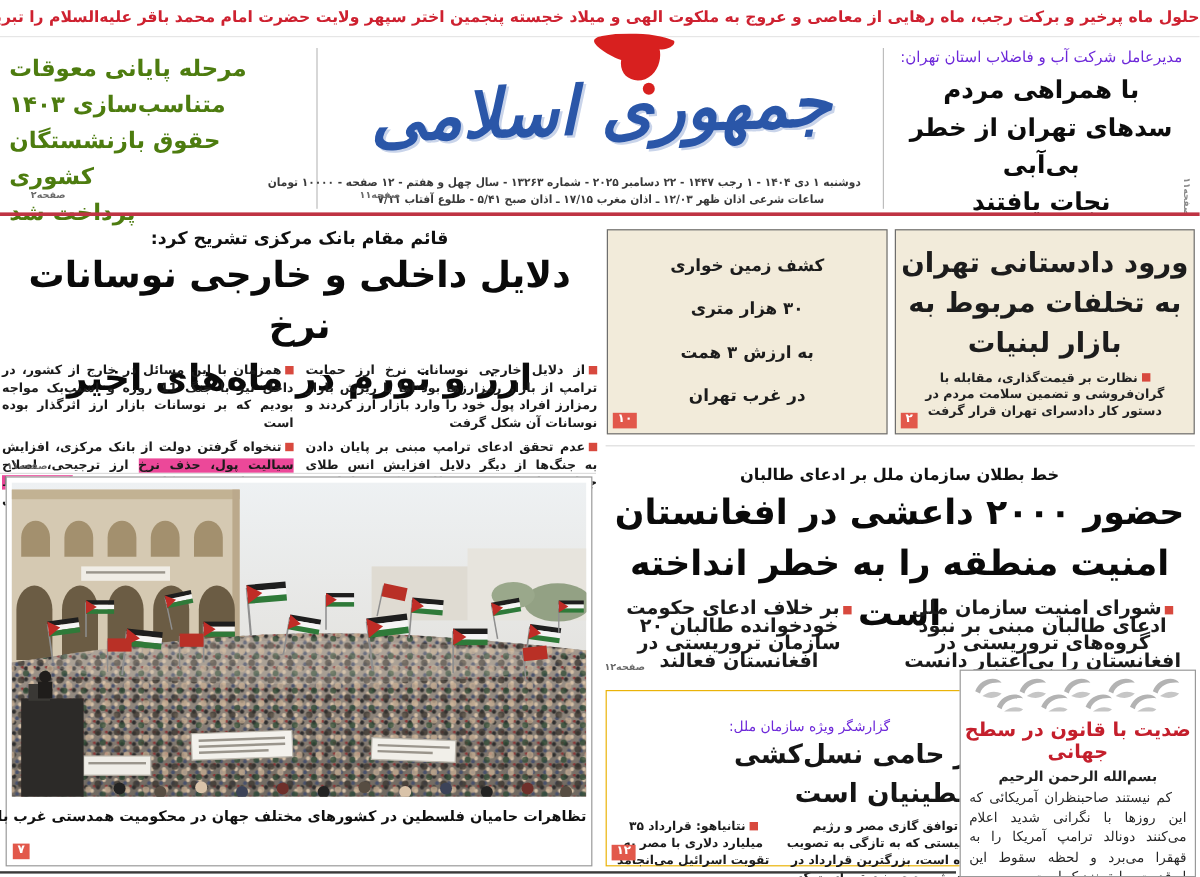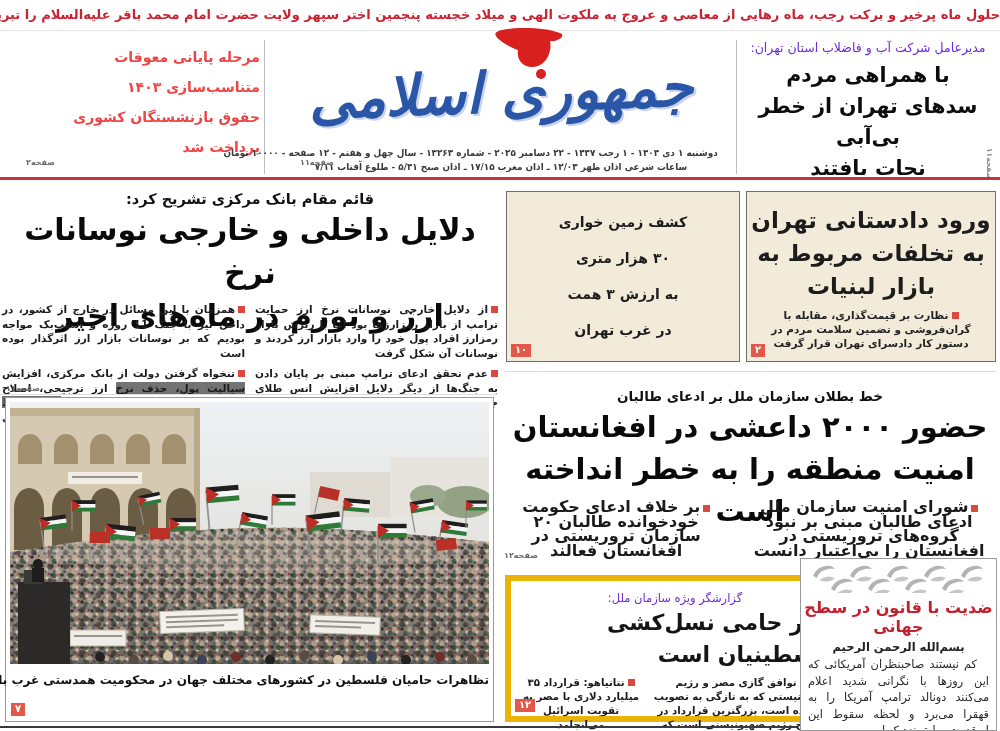--- a/index.html
+++ b/index.html
@@ -3,22 +3,22 @@
 <meta charset="utf-8">
 <style>
   html,body{margin:0;padding:0;background:#fff;}
   .page{position:relative;width:1000px;height:731px;background:#ffffff;overflow:hidden;
         direction:rtl;font-family:"DejaVu Sans",sans-serif;color:#111;}
   
   .banner{position:absolute;top:0;left:0;right:0;height:30px;line-height:30px;text-align:center;
           color:#ce2130;font-weight:bold;font-size:13px;white-space:nowrap;border-bottom:1px solid #e6e6e6;}
   
   .vrule{position:absolute;top:40px;height:134px;width:1px;background:#bdbdbd;}
-  .pension{position:absolute;left:8px;top:42px;width:252px;text-align:right;
-           font-weight:bold;font-size:14px;line-height:30px;color:#ef4444;}
+  .pension{position:absolute;left:8px;top:42px;width:252px;text-align:left;
+           font-weight:bold;font-size:19px;line-height:30px;color:#4d7c0f;}
   .pageref{position:absolute;font-size:8px;font-weight:bold;color:#6a6a6a;}
   .masthead-wrap{position:absolute;left:268px;top:34px;width:466px;height:112px;}
   .drop{position:absolute;left:224px;top:-6px;width:74px;height:54px;}
   .calligraphy{position:absolute;left:0;top:8px;width:466px;height:100px;display:flex;align-items:center;
                justify-content:center;font-size:56px;font-weight:bold;font-style:italic;color:#2a56a8;
                transform:rotate(-2deg);text-shadow:2px 2px 0 #c9d4ea;white-space:nowrap;}
   .dateline{position:absolute;left:268px;width:466px;text-align:center;font-size:9.5px;font-weight:bold;
             color:#3a3a3a;white-space:nowrap;transform:scaleX(.93);transform-origin:center;}
   .water{position:absolute;left:740px;top:40px;width:256px;text-align:center;}
   .kicker{font-weight:normal;color:#6d28d9;}
@@ -28,21 +28,21 @@
            font-weight:bold;color:#8a8a8a;}
   .redrule{position:absolute;left:0;right:0;top:177px;height:3px;background:#bf3343;}
   
   .cur-kicker{position:absolute;left:0;top:191px;width:500px;text-align:center;font-size:14.5px;font-weight:bold;}
   .cur-head{position:absolute;left:0;top:208px;width:500px;text-align:center;font-size:30px;
             font-weight:bold;line-height:43px;color:#0a0a0a;}
   .cur-bullets{position:absolute;left:2px;top:302px;width:496px;display:flex;gap:10px;}
   .cur-col{flex:1;}
   .bullet{font-size:10.5px;font-weight:bold;line-height:14.5px;text-align:justify;color:#1b1b1b;margin-bottom:6px;}
   .sq{display:inline-block;width:7px;height:7px;background:#d8493e;margin-left:3px;}
-  .hl{background:#737373;}
+  .hl{background:#ec4899;}
   .sep{position:absolute;height:1px;background:#ddd;}
   
   .box{position:absolute;top:191px;height:171px;background:#f2ebda;border:1px solid #6e6e6e;box-sizing:border-box;}
   .box-dairy{left:746px;width:250px;}
   .box-land{left:506px;width:234px;}
   .box-title{font-weight:bold;text-align:center;color:#1c1c1c;}
   .box-dairy .box-title{font-size:23px;line-height:33px;padding-top:12px;}
   .box-land .box-title{font-size:14px;line-height:36px;padding-top:12px;}
   .box-bullet{font-size:10.5px;font-weight:bold;line-height:14px;text-align:center;padding:5px 8px 0 8px;color:#222;}
   .badge{position:absolute;left:4px;bottom:4px;background:#e2584b;color:#fff;font-size:10px;
@@ -53,22 +53,22 @@
             font-weight:bold;line-height:42px;color:#0a0a0a;}
   .afg-bullets{position:absolute;left:505px;top:500px;width:492px;display:flex;gap:14px;}
   .afg-bullets .bullet{text-align:center;font-size:16px;}
   .afg-col-r{flex:1.15;}
   .afg-col-l{flex:1;}
   
   .photo-frame{position:absolute;left:5px;top:397px;width:489px;height:325px;border:1px solid #9a9a9a;
                background:#fff;padding:4px;box-sizing:border-box;}
   .caption{margin-top:5px;text-align:center;font-size:12px;font-weight:bold;color:#101010;white-space:nowrap;}
   
-  .egypt{position:absolute;left:505px;top:575px;width:340px;height:147px;border:6px solid #eab308;
-         box-sizing:border-box;padding-top:10px;}
+  .egypt{position:absolute;left:505px;top:575px;width:340px;height:147px;border:1px solid #eab308;
+         box-sizing:border-box;padding-top:22px;}
   .egypt .kicker{text-align:center;font-size:11.5px;}
   .egy-title{text-align:right;font-size:22px;font-weight:bold;line-height:32px;margin-top:2px;color:#151515;}
   .egy-bullets{display:flex;gap:8px;padding:5px 8px 0 8px;}
   .egy-bullets .bullet{text-align:center;font-size:10.2px;line-height:14px;}
   .egy-r{flex:1.45;}
   .egy-l{flex:1;}
   
   .editorial{position:absolute;left:800px;top:558px;width:197px;height:173px;border:1px solid #999;
              box-sizing:border-box;background:#fff;overflow:hidden;}
   .orn{display:block;margin:2px auto 0 auto;}

